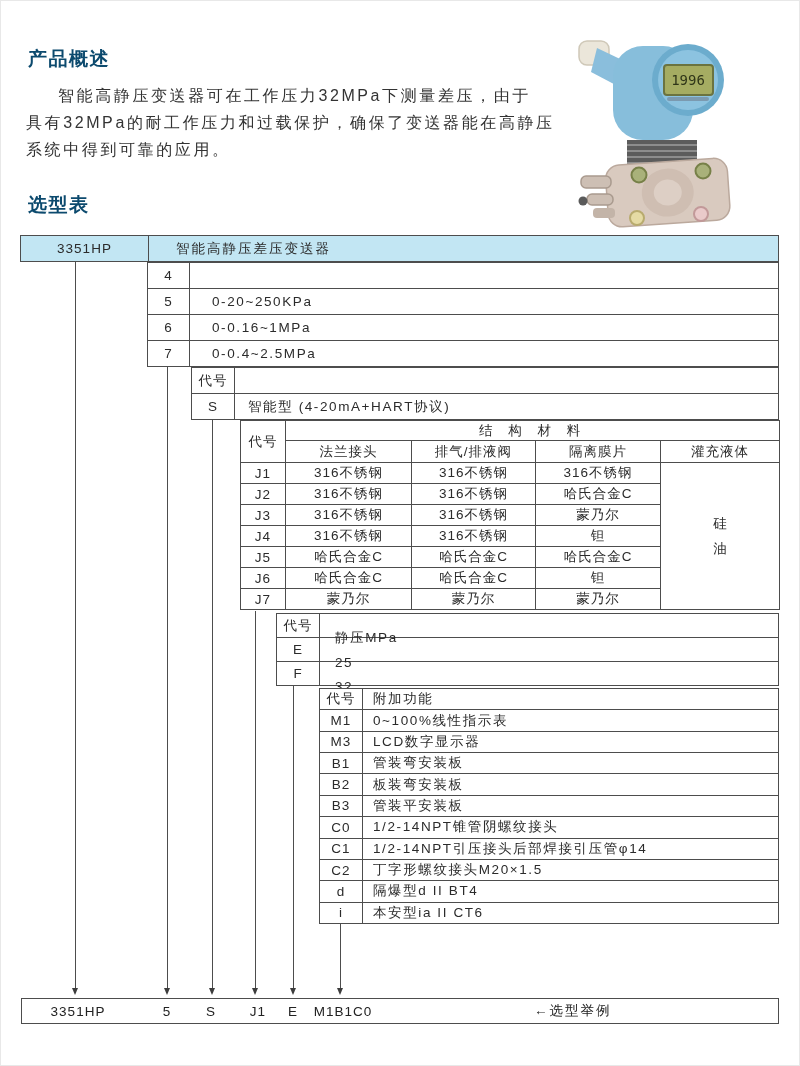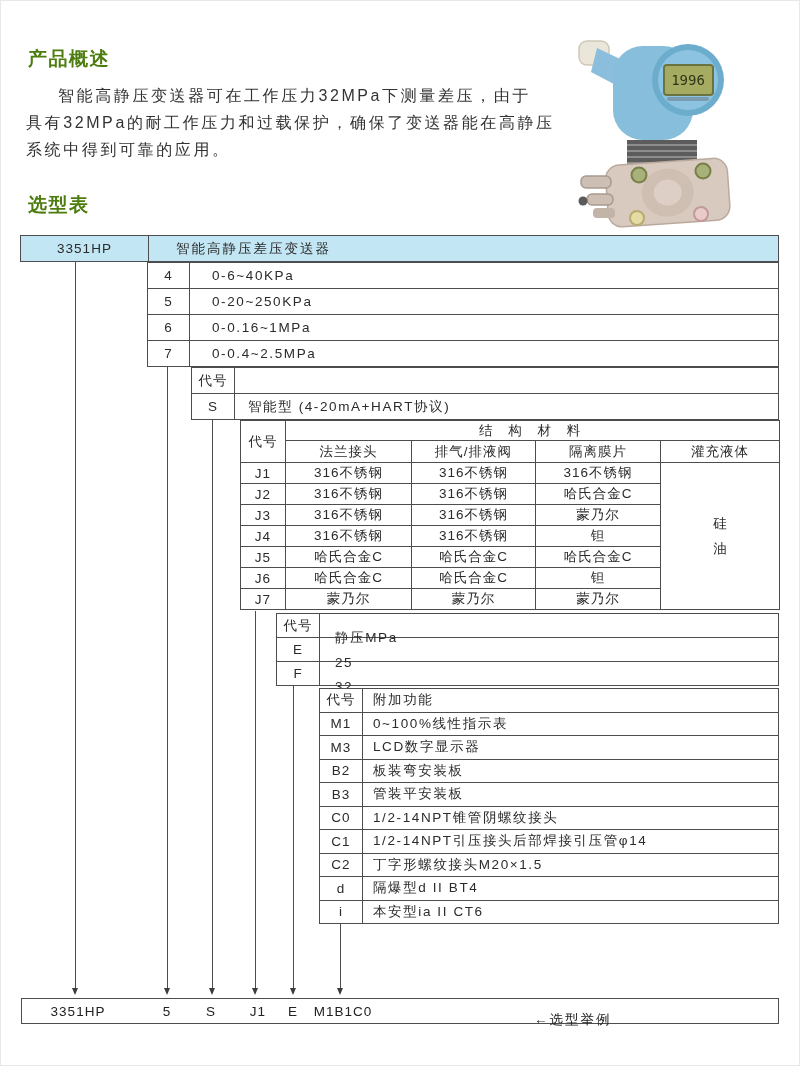--- a/index.html
+++ b/index.html
@@ -2,21 +2,21 @@
 <html><head>
 <meta charset="utf-8">
 <style>
   html,body{margin:0;padding:0;background:#fff;}
   #page{position:relative;width:800px;height:1066px;background:#fff;overflow:hidden;
         font-family:"Liberation Sans","DejaVu Sans",sans-serif;color:#333;
         box-shadow:inset 0 0 0 1px #e8e8e8;}
   
   .doc-title{position:absolute;top:7px;left:0;width:100%;text-align:center;
              font-size:20px;font-weight:bold;color:#1e4fa8;letter-spacing:1px;}
-  .blue-heading{position:absolute;font-size:19px;font-weight:bold;color:#4d7c0f;letter-spacing:1.5px;}
+  .blue-heading{position:absolute;font-size:19px;font-weight:bold;color:#0c4a6e;letter-spacing:1.5px;}
   #overview-heading{left:28px;top:46px;}
   #selection-heading{left:28px;top:192px;}
   
   #overview-text{position:absolute;left:26px;top:82px;width:545px;font-size:16px;
                  line-height:27px;letter-spacing:2.6px;color:#333;}
   #overview-text .ln-first{text-indent:2em;}
   
   #photo{position:absolute;left:567px;top:28px;width:195px;height:200px;text-align:right;}
   
   .sec{position:absolute;border:1px solid #4d4d4d;box-sizing:border-box;
@@ -54,21 +54,21 @@
   #sec-mat .group-hdr{letter-spacing:6px;}
   #sec-mat .fill-cell div{margin:7px 0;letter-spacing:0;}
   
   .vline{position:absolute;width:1px;background:#4d4d4d;}
   .arrowhead{position:absolute;width:0;height:0;border-left:3.5px solid transparent;
              border-right:3.5px solid transparent;border-top:7px solid #3d3d3d;top:988px;}
   
   #example-box{position:absolute;left:21px;top:998px;width:758px;height:26px;
                border:1px solid #4d4d4d;box-sizing:border-box;font-size:13.5px;color:#222;}
   #example-box .ex-code{position:absolute;top:50%;transform:translate(-50%,-50%);letter-spacing:1px;white-space:nowrap;}
-  #example-box .ex-note{position:absolute;left:512px;top:50%;transform:translateY(-50%);letter-spacing:2px;white-space:nowrap;margin-top:9px;}
+  #example-box .ex-note{position:absolute;left:512px;top:50%;transform:translateY(-50%);letter-spacing:2px;white-space:nowrap;}
 </style>
 </head>
 <body>
 
 <div id="page">
 
 
   <div class="blue-heading" id="overview-heading">产品概述</div>
 
   <div id="overview-text">
@@ -118,21 +118,20 @@
   <div class="blue-heading" id="selection-heading">选型表</div>
 
   <div class="sec" id="hdr-row">
     <div class="cell-model">3351HP</div>
     <div class="cell-desc">智能高静压差压变送器</div>
   </div>
 
   <div class="sec" id="sec-range">
     <div class="row">
       <div class="code">4</div>
-      <div class="val">0-6~40KPa</div>
     </div>
     <div class="row">
       <div class="code">5</div>
       <div class="val">0-20~250KPa</div>
     </div>
     <div class="row">
       <div class="code">6</div>
       <div class="val">0-0.16~1MPa</div>
     </div>
     <div class="row">
@@ -241,20 +240,24 @@
     </div>
     <div class="row">
       <div class="code">M1</div>
       <div class="val">0~100%线性指示表</div>
     </div>
     <div class="row">
       <div class="code">M3</div>
       <div class="val">LCD数字显示器</div>
     </div>
     <div class="row">
+      <div class="code">B1</div>
+      <div class="val">管装弯安装板</div>
+    </div>
+    <div class="row">
       <div class="code">B2</div>
       <div class="val">板装弯安装板</div>
     </div>
     <div class="row">
       <div class="code">B3</div>
       <div class="val">管装平安装板</div>
     </div>
     <div class="row">
       <div class="code">C0</div>
       <div class="val">1/2-14NPT锥管阴螺纹接头</div>

